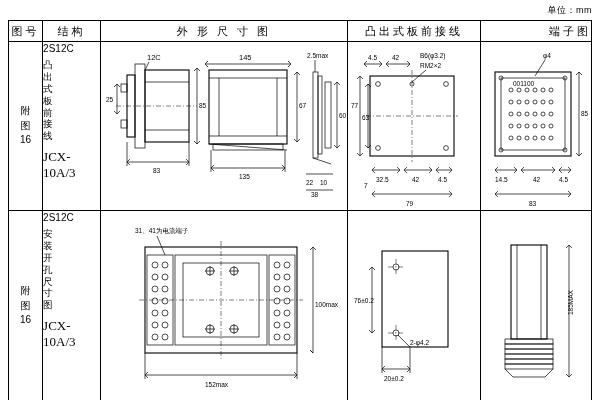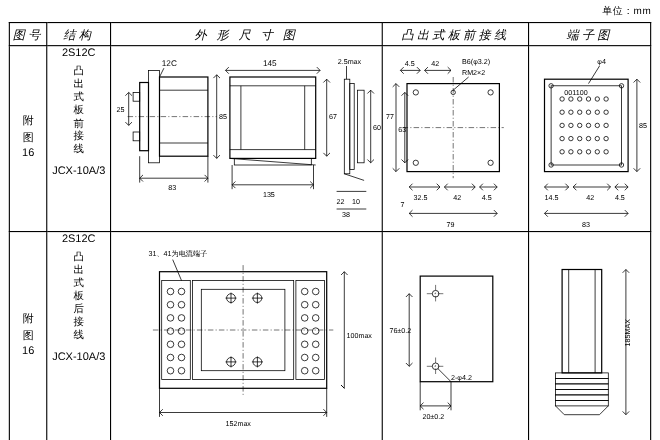--- a/index.html
+++ b/index.html
@@ -1,31 +1,31 @@
 <!DOCTYPE html>
 <html><head>
 <meta charset="utf-8">
 <style>
   html,body{margin:0;padding:0;background:#ffffff;}
   body{width:600px;height:400px;font-family:"Liberation Sans","DejaVu Sans",sans-serif;color:#000;overflow:hidden;}
   .page{position:relative;width:600px;height:299px;}
   .unit{position:absolute;right:8px;top:4px;font-size:9px;letter-spacing:0.5px;}
   table.main{position:absolute;left:8px;top:20px;width:584px;height:368px;border-collapse:collapse;}
   table.main td,table.main th{border:1px solid #000;font-weight:normal;padding:0;}
-  .hdr{height:20px;font-size:11px;text-align:center;letter-spacing:3px;font-style:italic;}
+  .hdr{height:20px;font-size:11px;text-align:center;letter-spacing:3px;}
   .c-code{width:34px;}
   .c-struct{width:58px;}
   .c-outline{width:246px;}
   .c-mount{width:132px;}
-  .c-term{width:110px;}
+  .c-term{width:110px;text-align:right;}
   .codecell{font-size:10px;text-align:center;line-height:1.45;}
-  .structcell{font-size:9.5px;text-align:center;line-height:1.3;vertical-align:top;padding-top:6px;}
+  .structcell{font-size:9.5px;text-align:left;line-height:1.3;vertical-align:top;padding-top:6px;}
   .structcell .model{font-size:10px;letter-spacing:0;margin-bottom:2px;}
   .structcell .vert{display:inline-block;width:11px;line-height:1.25;word-break:break-all;margin-top:2px;}
-  .structcell .sub{font-size:10px;margin-top:6px;}
+  .structcell .sub{font-size:13px;margin-top:6px;font-family:Liberation Serif, serif;}
   .cell{position:relative;}
   .cell svg{display:block;}
   .lbl{font-size:6.5px;fill:#000;}
   .lbl8{font-size:7.5px;fill:#000;}
   .thin{stroke:#000;stroke-width:.7;fill:none;}
   .thick{stroke:#000;stroke-width:1.1;fill:none;}
   .cen{stroke:#000;stroke-width:.5;fill:none;stroke-dasharray:5 2 1 2;}
 </style>
 </head>
 <body>
@@ -248,21 +248,21 @@
     </tr>
 
     <tr>
       <td class="codecell">
         <div>附</div>
         <div>图</div>
         <div>16</div>
       </td>
       <td class="structcell">
         <div class="model">2S12C</div>
-        <div class="vert">凸出式板后接线</div>
+        <div class="vert">安装开孔尺寸图</div>
         <div class="sub">JCX-10A/3</div>
       </td>
 
       <td class="cell">
         <svg width="246" height="190" viewBox="0 0 246 190">
 
           <rect class="thick" x="44" y="36" width="152" height="106"></rect>
 
           <rect class="thin" x="74" y="44" width="92" height="90"></rect>
           <rect class="thin" x="82" y="52" width="76" height="74"></rect>

